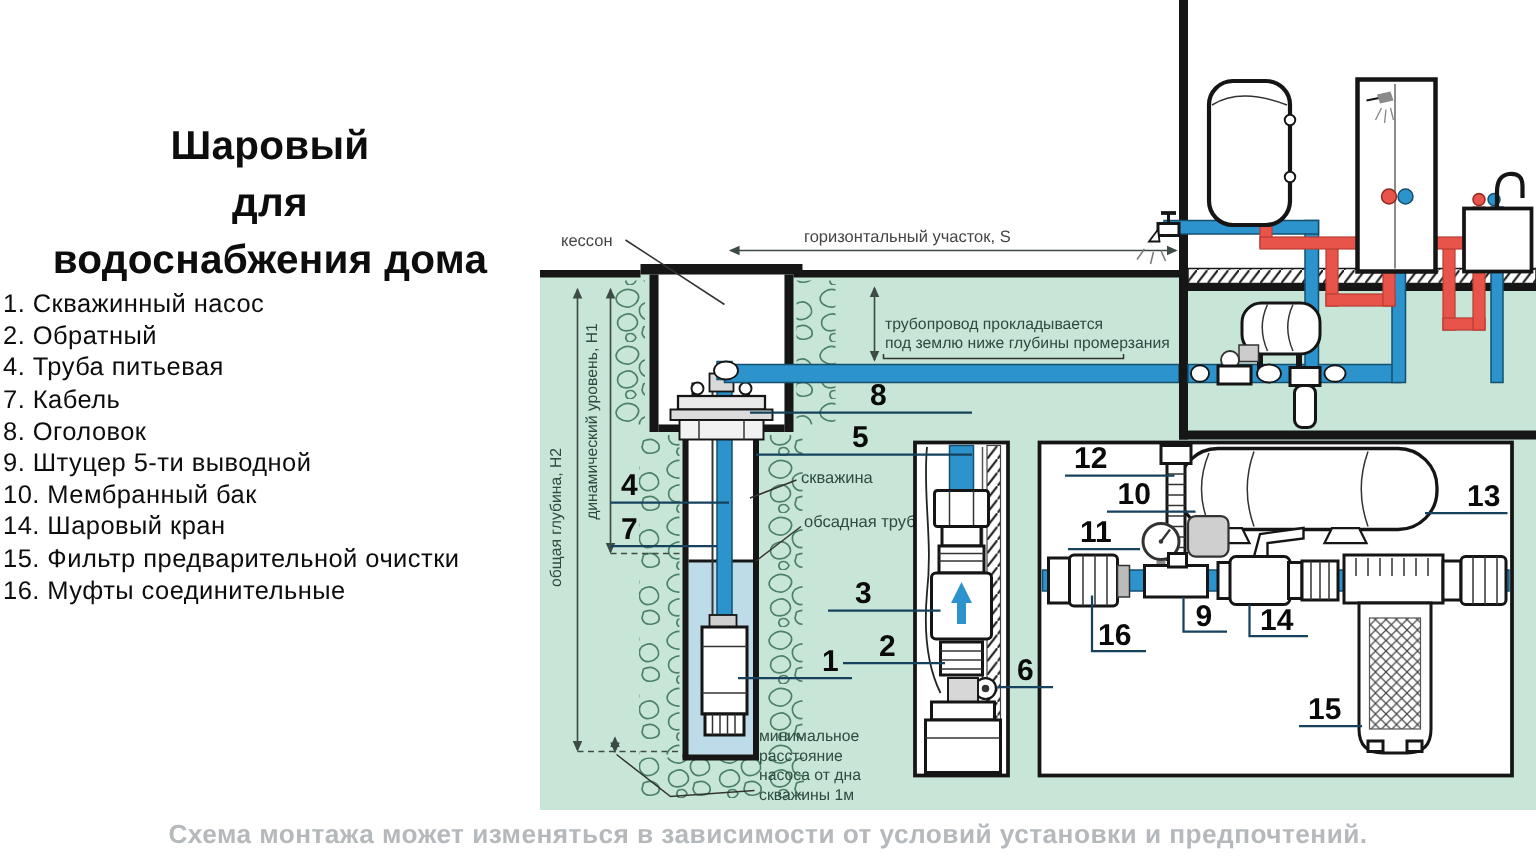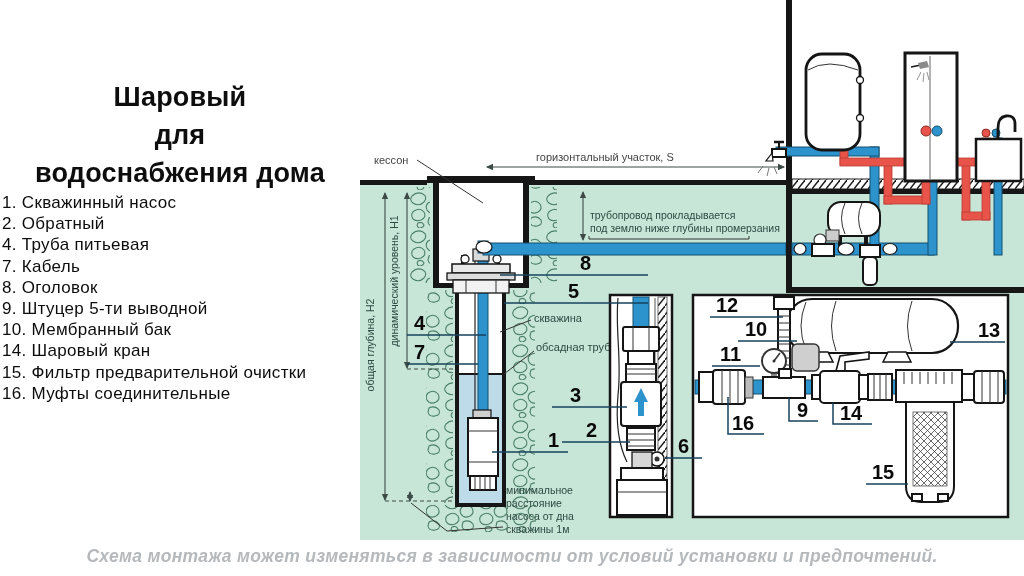--- a/index.html
+++ b/index.html
@@ -7,21 +7,21 @@
          font-family:"Liberation Sans",sans-serif;}
   #diagram-svg{position:absolute;left:0;top:0;width:1024px;height:576px;}
   .left-panel{position:absolute;left:0;top:0;width:360px;z-index:2;}
   .title{position:absolute;left:8px;top:78px;width:344px;text-align:center;
          font-size:27px;font-weight:bold;color:#0d0d0d;line-height:38px;letter-spacing:.2px;}
   .parts{position:absolute;left:2px;top:192px;width:358px;font-size:17px;font-weight:normal;
          color:#0d0d0d;line-height:21.2px;letter-spacing:.3px;z-index:2;}
   .parts .row{white-space:nowrap;}
   .caption{position:absolute;left:0;top:546px;width:1024px;text-align:center;
            font-size:17.5px;font-weight:bold;color:var(--caption-gray,#b5b9bc);
-           letter-spacing:.3px;z-index:2;font-style:italic;}
+           letter-spacing:.3px;z-index:2;}
   
   .outline{fill:#fff;stroke:#151515;stroke-width:2;}
   .thin{fill:none;stroke:#333;stroke-width:1;}
   .c-blue{fill:var(--pipe-blue,#2d93cd);stroke:#14506e;stroke-width:1;}
   .c-red{fill:var(--pipe-red,#e8544a);stroke:#b93c33;stroke-width:.8;}
   .green{fill:var(--ground-green,#c8e6d7);}
   .water{fill:var(--water-blue,#bedbe9);}
   .blk{fill:#161616;}
   .dim{stroke:#3c4b46;stroke-width:1.1;fill:none;}
   .dimdash{stroke:#3c4b46;stroke-width:1;fill:none;stroke-dasharray:4 3;}

